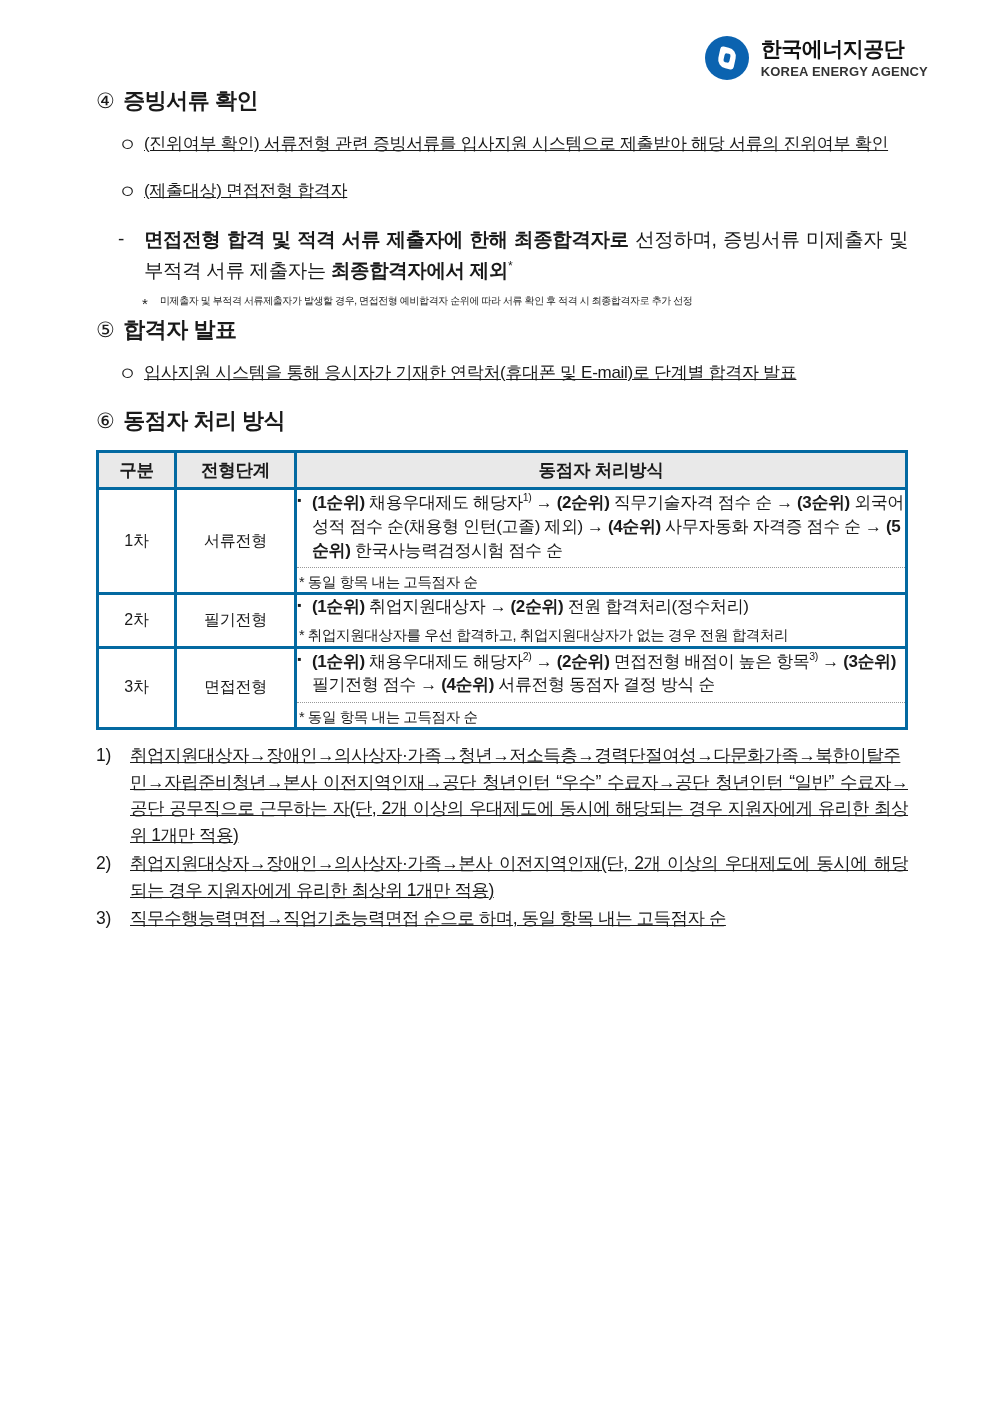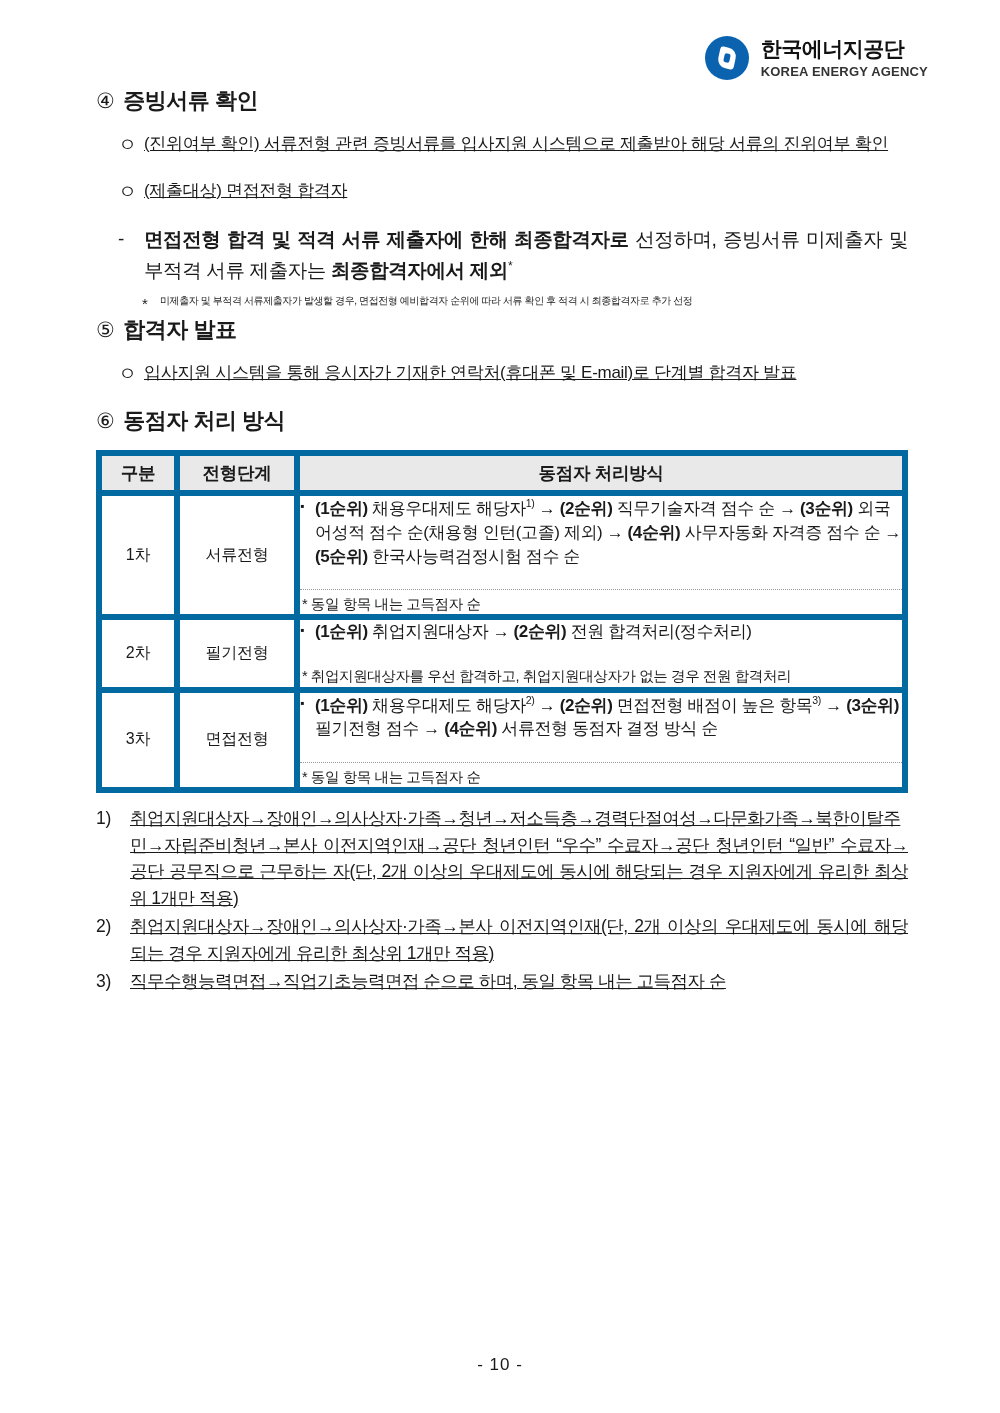--- a/index.html
+++ b/index.html
@@ -165,21 +165,21 @@
   }
 
   
   table.tie {
     border-collapse: collapse;
     width: 812px;
     margin-top: 6px;
     table-layout: fixed;
   }
   table.tie th, table.tie td {
-    border: 6px solid #0369a1;
+    border: 3px solid #0369a1;
     padding: 0;
     vertical-align: middle;
   }
   table.tie thead th {
     background: #e9e9e9;
     font-size: 17.5px;
     font-weight: bold;
     height: 34px;
     text-align: center;
     letter-spacing: -0.3px;
@@ -203,21 +203,21 @@
     flex: 0 0 15px;
     font-size: 12px;
     line-height: 1.72;
   }
   .t-line .tt { flex: 1; }
   .t-line b { font-weight: bold; }
   .t-note {
     font-size: 14.5px;
     line-height: 1.4;
     letter-spacing: -0.4px;
-    margin-top: 20px;
+    margin-top: 4px;
     padding-left: 2px;
     border-top: 1px dotted #999;
     padding-top: 4px;
   }
   .t-note.nobord { border-top: none; padding-top: 2px; }
 
   
   .footnotes { margin-top: 12px; }
   .fn {
     display: flex;
@@ -368,14 +368,13 @@
         <span class="t"><span>취업지원대상자→장애인→의사상자·가족→본사 이전지역인재(단, 2개 이상의 우대제도에 동시에 해당되는 경우 </span><span class="u">지원자에게 유리한 최상위 1개만 적용</span><span>)</span></span>
       </div>
       <div class="fn">
         <span class="n">3)</span>
         <span class="t"><span>직무수행능력면접→직업기초능력면접 순으로 하며, 동일 항목 내는 고득점자 순</span></span>
       </div>
     </div>
 
   </div>
 
-  <div class="pagenum">- 10 -</div>
 </div>
 
 </body></html>

